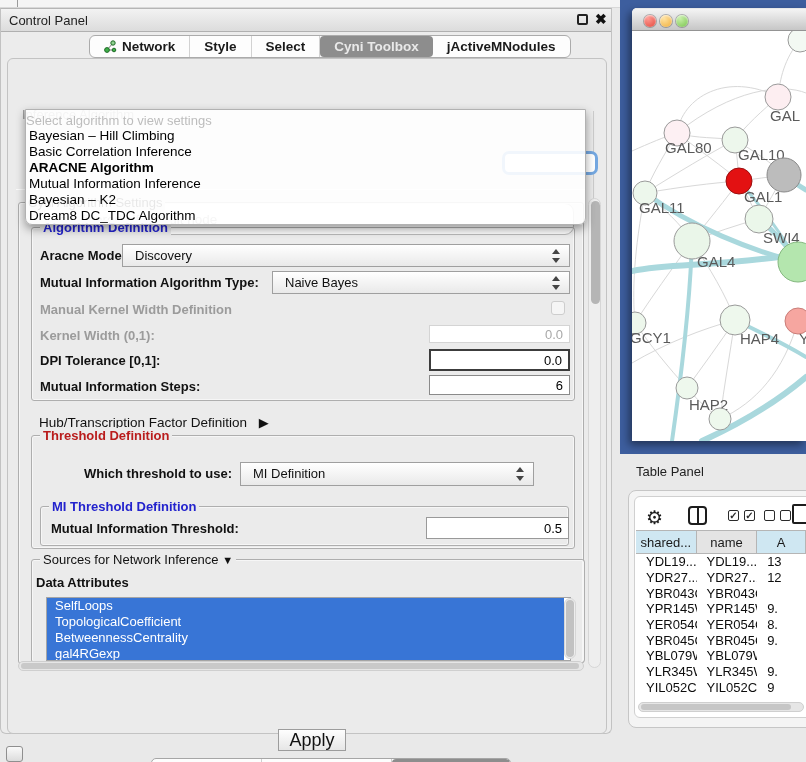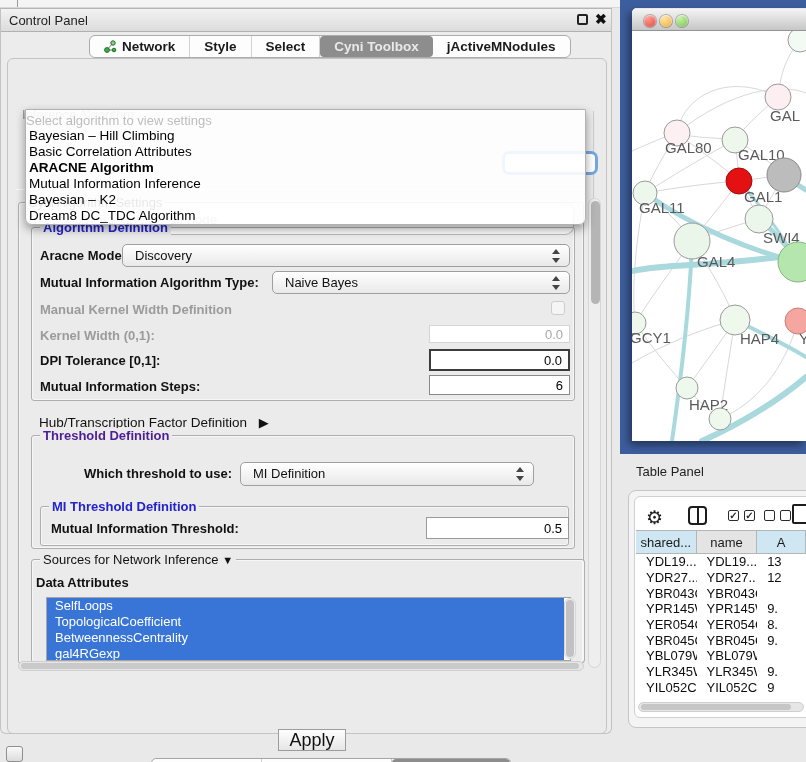--- a/index.html
+++ b/index.html
@@ -47,28 +47,28 @@
                 border:1px solid #b2b2b2; border-radius:0 0 7px 7px;
                 box-shadow:0 4px 10px rgba(0,0,0,0.38); z-index:5; }
   #algo-placeholder { width:100%; text-align:left; padding-top:3px; font-size:13px; color:#bdbdbd; }
   .algo-item { height:16px; line-height:16px; padding-left:3px; font-size:13.5px; color:#000; white-space:nowrap; }
   .algo-item.bold { font-weight:bold; }
 
   
   .group { border:1px solid #aeaeae; border-radius:3px; box-shadow:inset 0 0 0 1px #f6f6f6; }
   .legend { position:absolute; top:-8px; background:#ebebeb; padding:0 3px; font-size:13px; white-space:nowrap; }
   .legend.blue { color:#2323cd; font-weight:bold; }
-  .legend.green { color:#4c1d95; font-weight:bold; }
+  .legend.green { color:#b91c1c; font-weight:bold; }
   .legend.black { color:#111; }
 
   .flabel { font-size:13px; font-weight:bold; color:#111; white-space:nowrap; }
   .flabel.disabled { color:#9b9b9b; }
 
   .combo { position:absolute; background:linear-gradient(#ffffff,#e9e9e9); border:1px solid #9f9f9f;
-           border-radius:5px; font-size:13px; color:#111; }
+           border-radius:0; font-size:13px; color:#111; }
   .combo .val { position:absolute; left:12px; top:3px; }
   .spinner { position:absolute; right:8px; top:50%; margin-top:-7px; width:9px; height:14px; }
   .spinner:before { content:""; position:absolute; left:0; top:0; border-left:4.5px solid transparent;
                     border-right:4.5px solid transparent; border-bottom:5px solid #444; }
   .spinner:after { content:""; position:absolute; left:0; bottom:0; border-left:4.5px solid transparent;
                    border-right:4.5px solid transparent; border-top:5px solid #444; }
 
   .tfield { position:absolute; text-align:right; padding-right:6px; font-size:13px;
             font-family:"Liberation Sans",sans-serif; background:#fff; }
   input.tfield { outline:none; }
@@ -187,21 +187,21 @@
       <div class="abs" id="ghost-combo-blue"></div>
       <div class="abs" id="ghost-combo-gal">
         <span>gal-filtered sif default node</span>
       </div>
       <div class="abs divider" style="left:8px; top:130px; width:570px;"></div>
 
       <div class="abs" id="algo-popup">
         <div id="algo-placeholder">Select algorithm to view settings</div>
         <div id="algo-items">
             <div class="algo-item">Bayesian – Hill Climbing</div>
-            <div class="algo-item">Basic Correlation Attributes</div>
+            <div class="algo-item">Basic Correlation Inference</div>
             <div class="algo-item bold">ARACNE Algorithm</div>
             <div class="algo-item">Mutual Information Inference</div>
             <div class="algo-item">Bayesian – K2</div>
             <div class="algo-item">Dream8 DC_TDC Algorithm</div>
           </div>
       </div>
 
       <div class="abs group" style="left:10px; top:143px; width:566px; height:462px;">
         <div class="legend black" style="left:6px;">Cyni Algorithm Settings</div>
 

